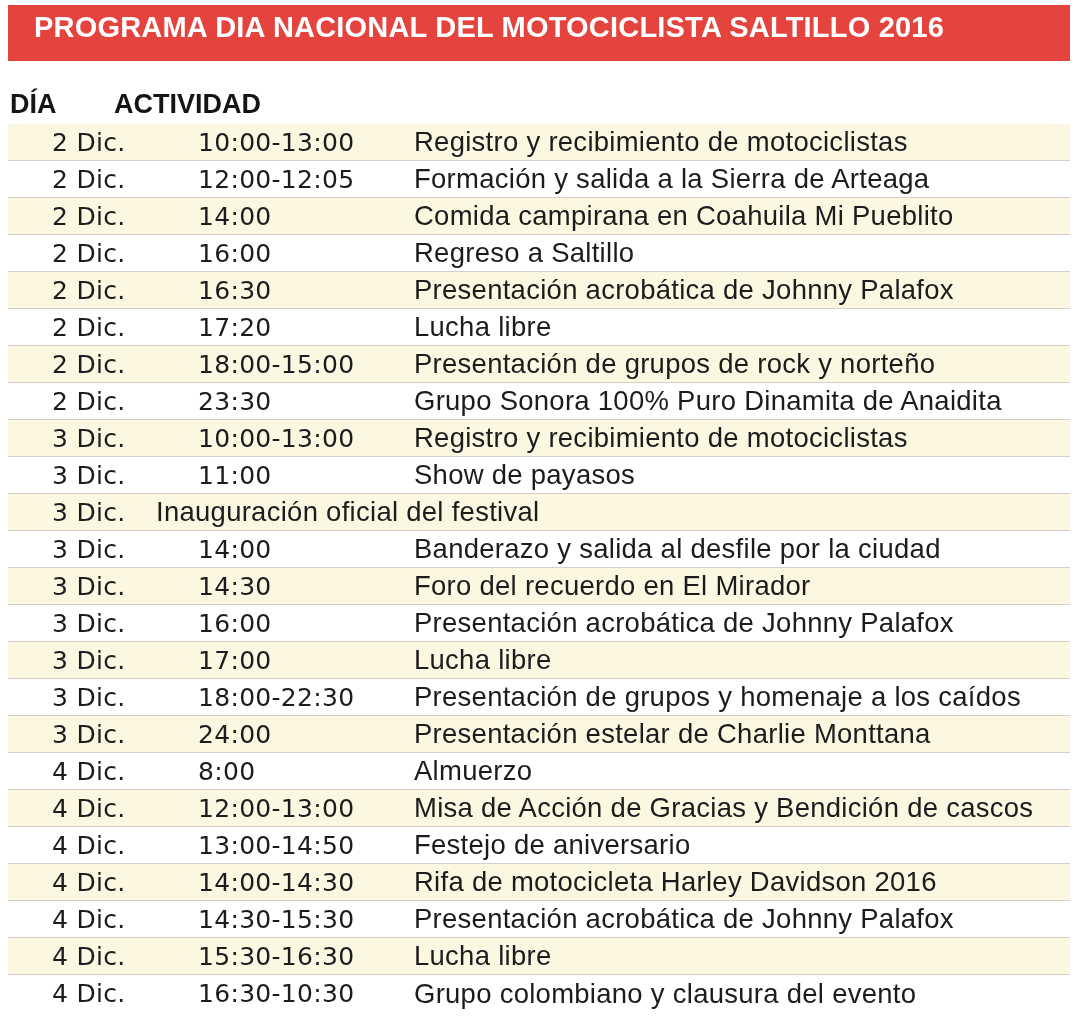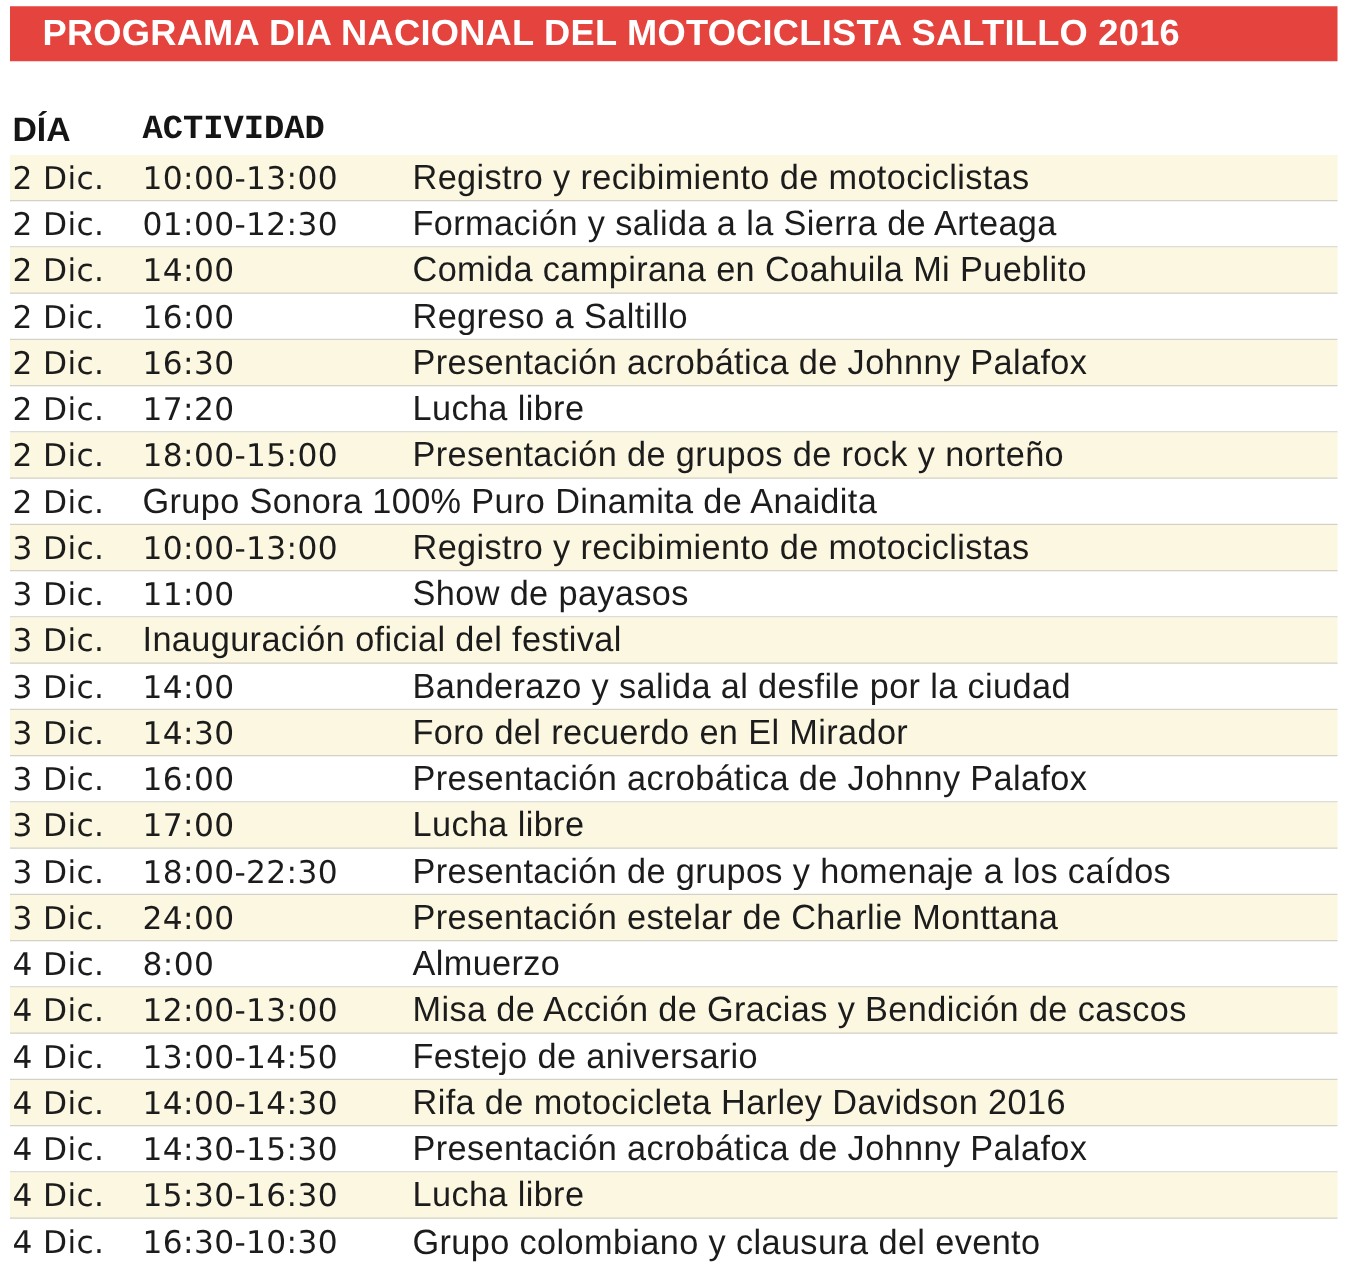--- a/index.html
+++ b/index.html
@@ -1,60 +1,60 @@
 <!DOCTYPE html>
 <html><head>
 <meta charset="utf-8">
 <style>
   html, body { margin: 0; padding: 0; background: #ffffff; }
   body {
     width: 1080px; height: 1026px; position: relative; overflow: hidden;
     font-family: "Liberation Sans", "DejaVu Sans", sans-serif; color: #1c1c1c;
   }
   .title-bar {
-    position: absolute; left: 8px; top: 5px; width: 1062px; height: 44px;
+    position: absolute; left: 8px; top: 5px; width: 1062px; height: 56px;
     background: #e5433e; color: #ffffff;
     font-weight: bold; font-size: 29px; line-height: 45px;
     padding-left: 26px; box-sizing: border-box; letter-spacing: 0.2px;
     white-space: nowrap;
   }
   .table { position: absolute; left: 8px; top: 84px; width: 1062px; }
   .head-row, .row { display: flex; align-items: center; white-space: nowrap; }
   .head-row { height: 40px; font-weight: bold; font-size: 27px; color: #151515; justify-content: center; }
   .row {
     height: 37px; font-size: 27px; border-bottom: 1.5px solid #d4d2c8;
     box-sizing: border-box; letter-spacing: 0.3px;
   }
   .row.shaded { background: #fcf7e1; }
   .row:last-child { border-bottom: none; }
   .c-dia { width: 106px; padding-left: 2px; box-sizing: border-box; }
   .c-hora { width: 216px; }
-  .c-act { flex: 1; font-family: Liberation Mono, monospace; }
-  .row .c-dia, .row .c-hora { font-family: "DejaVu Sans", "Liberation Sans", sans-serif; font-size: 25px; }
+  .c-act { flex: 1; }
+  .row .c-dia, .row .c-hora { font-family: "DejaVu Sans", "Liberation Sans", sans-serif; font-size: 25px; margin-left: 42px; }
   .row .c-act { font-family: "Liberation Sans", sans-serif; font-size: 28px; transform: scaleX(0.98); transform-origin: left center; }
 </style>
 </head>
 <body>
 
 <div class="title-bar">PROGRAMA DIA NACIONAL DEL MOTOCICLISTA SALTILLO 2016</div>
 
 <div class="table">
   <div class="head-row">
     <span class="c-dia">DÍA</span>
     <span class="c-act">ACTIVIDAD</span>
   </div>
   <div id="rows">
       <div class="row shaded">
         <span class="c-dia">2 Dic.</span>
         <span class="c-hora">10:00-13:00</span>
         <span class="c-act">Registro y recibimiento de motociclistas</span>
       </div>
       <div class="row">
         <span class="c-dia">2 Dic.</span>
-        <span class="c-hora">01:00-12:30</span>
+        <span class="c-hora">12:00-12:05</span>
         <span class="c-act">Formación y salida a la Sierra de Arteaga</span>
       </div>
       <div class="row shaded">
         <span class="c-dia">2 Dic.</span>
         <span class="c-hora">14:00</span>
         <span class="c-act">Comida campirana en Coahuila Mi Pueblito</span>
       </div>
       <div class="row">
         <span class="c-dia">2 Dic.</span>
         <span class="c-hora">16:00</span>
@@ -70,20 +70,21 @@
         <span class="c-hora">17:20</span>
         <span class="c-act">Lucha libre</span>
       </div>
       <div class="row shaded">
         <span class="c-dia">2 Dic.</span>
         <span class="c-hora">18:00-15:00</span>
         <span class="c-act">Presentación de grupos de rock y norteño</span>
       </div>
       <div class="row">
         <span class="c-dia">2 Dic.</span>
+        <span class="c-hora">23:30</span>
         <span class="c-act">Grupo Sonora 100% Puro Dinamita de Anaidita</span>
       </div>
       <div class="row shaded">
         <span class="c-dia">3 Dic.</span>
         <span class="c-hora">10:00-13:00</span>
         <span class="c-act">Registro y recibimiento de motociclistas</span>
       </div>
       <div class="row">
         <span class="c-dia">3 Dic.</span>
         <span class="c-hora">11:00</span>

